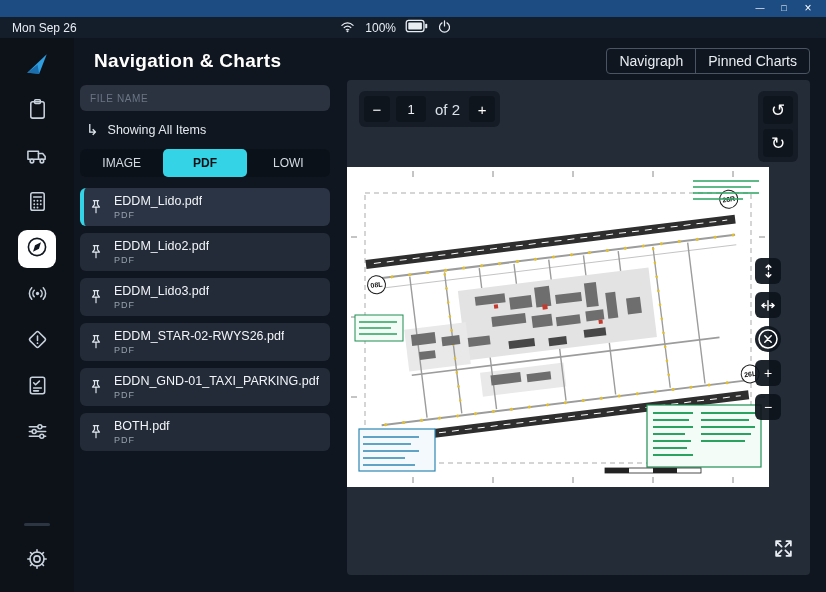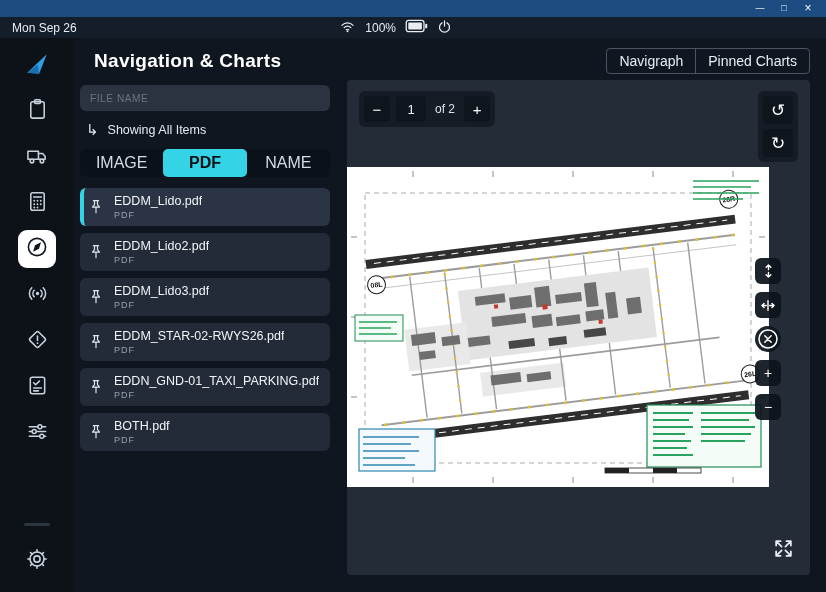--- a/index.html
+++ b/index.html
@@ -33,42 +33,42 @@
   .side-btn.active .sicon .fillpart{fill:#10161f;}
 
   
   .left-panel{position:absolute;left:74px;top:0;width:266px;height:100%;padding:10px 10px 0 6px;box-sizing:border-box;}
   .panel-title{font-size:19px;font-weight:bold;letter-spacing:.3px;margin:2px 0 13px 14px;color:#fff;}
   .search-input{display:block;width:100%;height:26px;background:#2b3341;border:none;border-radius:6px;color:#e8edf2;font-size:10px;letter-spacing:.6px;padding:0 10px;box-sizing:border-box;outline:none;}
   .search-input::placeholder{color:#6b7583;}
   .showing-row{display:flex;align-items:center;gap:9px;margin:11px 0 12px 6px;font-size:12.5px;color:#e4e9ef;}
   .showing-arrow{font-size:15px;line-height:1;color:#dfe5ec;}
   .filter-tabs{display:flex;height:28px;border-radius:6px;overflow:hidden;background:#0b1118;}
-  .filter-tab{flex:1;display:flex;align-items:center;justify-content:center;font-size:16px;color:#d4dbe3;cursor:pointer;}
+  .filter-tab{flex:1;display:flex;align-items:center;justify-content:center;font-size:12px;color:#d4dbe3;cursor:pointer;}
   .filter-tab.active{background:#35d3e6;color:#0b1016;font-weight:bold;border-radius:5px;}
   .file-list{margin-top:11px;display:flex;flex-direction:column;gap:7px;}
   .file-item{height:38px;background:#232b38;border-radius:6px;display:flex;align-items:center;border-left:4px solid transparent;box-sizing:border-box;cursor:pointer;}
   .file-item.selected{background:#2b3444;border-left-color:#35d3e6;}
   .pin{width:24px;display:flex;justify-content:center;margin-right:6px;flex:0 0 auto;}
   .file-text{display:flex;flex-direction:column;line-height:1.15;overflow:hidden;}
   .file-name{font-size:12.5px;color:#f2f5f8;white-space:nowrap;}
   .file-type{font-size:9px;color:#97a1ae;letter-spacing:1px;margin-top:1px;}
 
   
   .right-area{position:absolute;left:340px;top:0;right:0;height:100%;}
   .source-tabs{position:absolute;top:10px;right:16px;display:flex;border:1px solid #4a5563;border-radius:4px;overflow:hidden;}
   .source-tab{height:24px;display:flex;align-items:center;padding:0 12px;font-size:14px;color:#e8edf2;border-right:1px solid #4a5563;cursor:pointer;background:transparent;text-align:right;}
   .source-tab:last-child{border-right:none;}
   .source-tab.active{background:#424d5b;}
 
   .viewer{position:absolute;left:7px;right:16px;top:42px;bottom:17px;background:#242c38;border-radius:4px;}
   .page-controls{position:absolute;left:12px;top:11px;display:flex;align-items:center;gap:6px;background:#151c26;border-radius:6px;padding:5px;}
   .pc-btn{width:26px;height:26px;background:#0f151d;border-radius:4px;color:#fff;display:flex;align-items:center;justify-content:center;font-size:15px;cursor:pointer;}
   .page-num{width:30px;height:26px;background:#0f151d;border-radius:4px;display:flex;align-items:center;justify-content:center;font-size:13px;cursor:text;}
-  .page-of{font-size:12px;color:#dbe2ea;margin:0 3px;}
+  .page-of{font-size:15px;color:#dbe2ea;margin:0 3px;}
   .rotate-controls{position:absolute;right:12px;top:11px;display:flex;flex-direction:column;gap:5px;background:#151c26;border-radius:6px;padding:5px;}
   .rot-btn{width:30px;height:28px;background:#0f151d;border-radius:4px;color:#fff;font-size:17px;display:flex;align-items:center;justify-content:center;cursor:pointer;}
 
   .chart-wrap{position:absolute;left:0;top:87px;width:422px;height:320px;background:#fff;cursor:grab;}
   .chart-wrap svg{display:block;}
 
   .float-controls{position:absolute;left:408px;top:178px;display:flex;flex-direction:column;gap:8px;align-items:center;}
   .fc-btn{width:26px;height:26px;background:rgba(13,19,27,.93);border-radius:6px;color:#fff;display:flex;align-items:center;justify-content:center;font-size:14px;cursor:pointer;}
   .fc-btn.circle{border-radius:50%;}
   .ficon{stroke:#fff;fill:none;stroke-width:1.5;stroke-linecap:round;stroke-linejoin:round;}
@@ -212,21 +212,21 @@
     <div class="left-panel">
       <div class="panel-title">Navigation &amp; Charts</div>
       <input class="search-input" type="text" placeholder="FILE NAME" style="">
       <div class="showing-row">
         <span class="showing-arrow">↳</span>
         <span>Showing All Items</span>
       </div>
       <div class="filter-tabs">
         <div class="filter-tab">IMAGE</div>
         <div class="filter-tab active">PDF</div>
-        <div class="filter-tab">NAME</div>
+        <div class="filter-tab">LOWI</div>
       </div>
 
       <div class="file-list">
         <div class="file-item selected">
           <span class="pin">
               <svg width="18" height="20" viewBox="0 0 24 24" fill="none" stroke="#dfe5ec" stroke-width="1.6" stroke-linecap="round" stroke-linejoin="round">
                 <path d="M8.5 3.5 h7"></path>
                 <path d="M10 3.5 v5.2 l-2.7 3.4 h9.4 L14 8.7 V3.5"></path>
                 <path d="M12 12.3 v7.2"></path>
               </svg>

